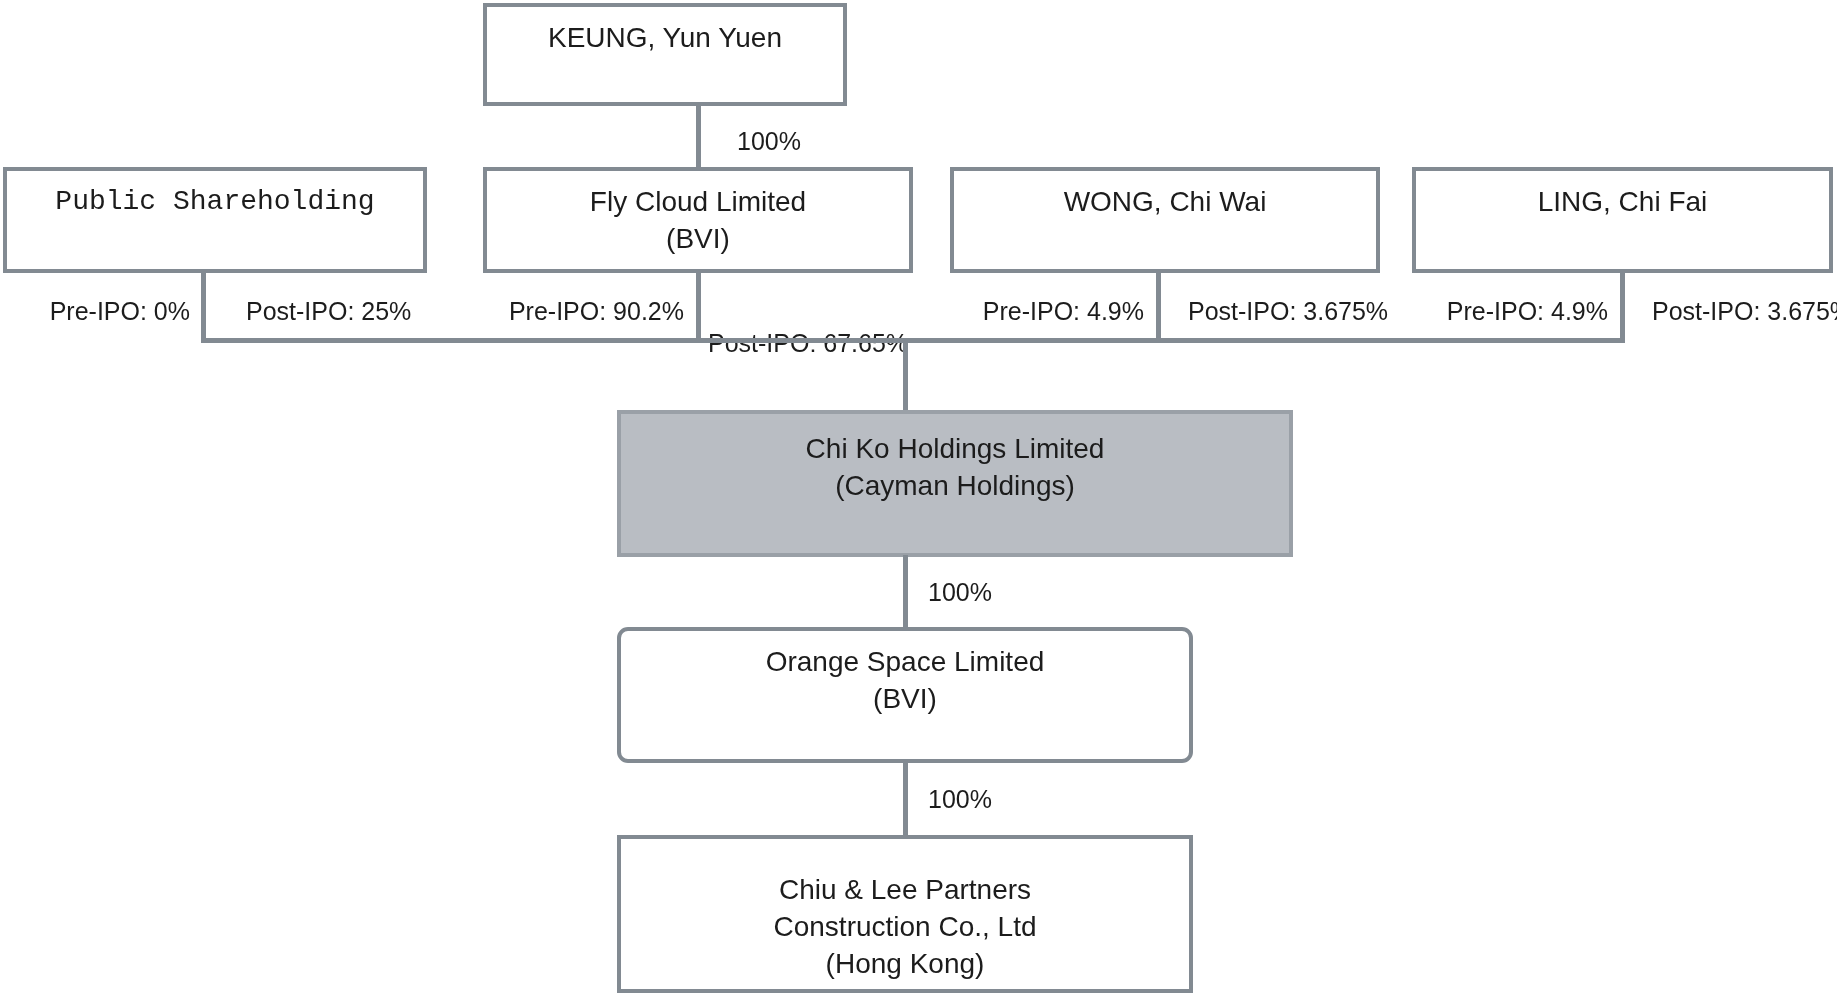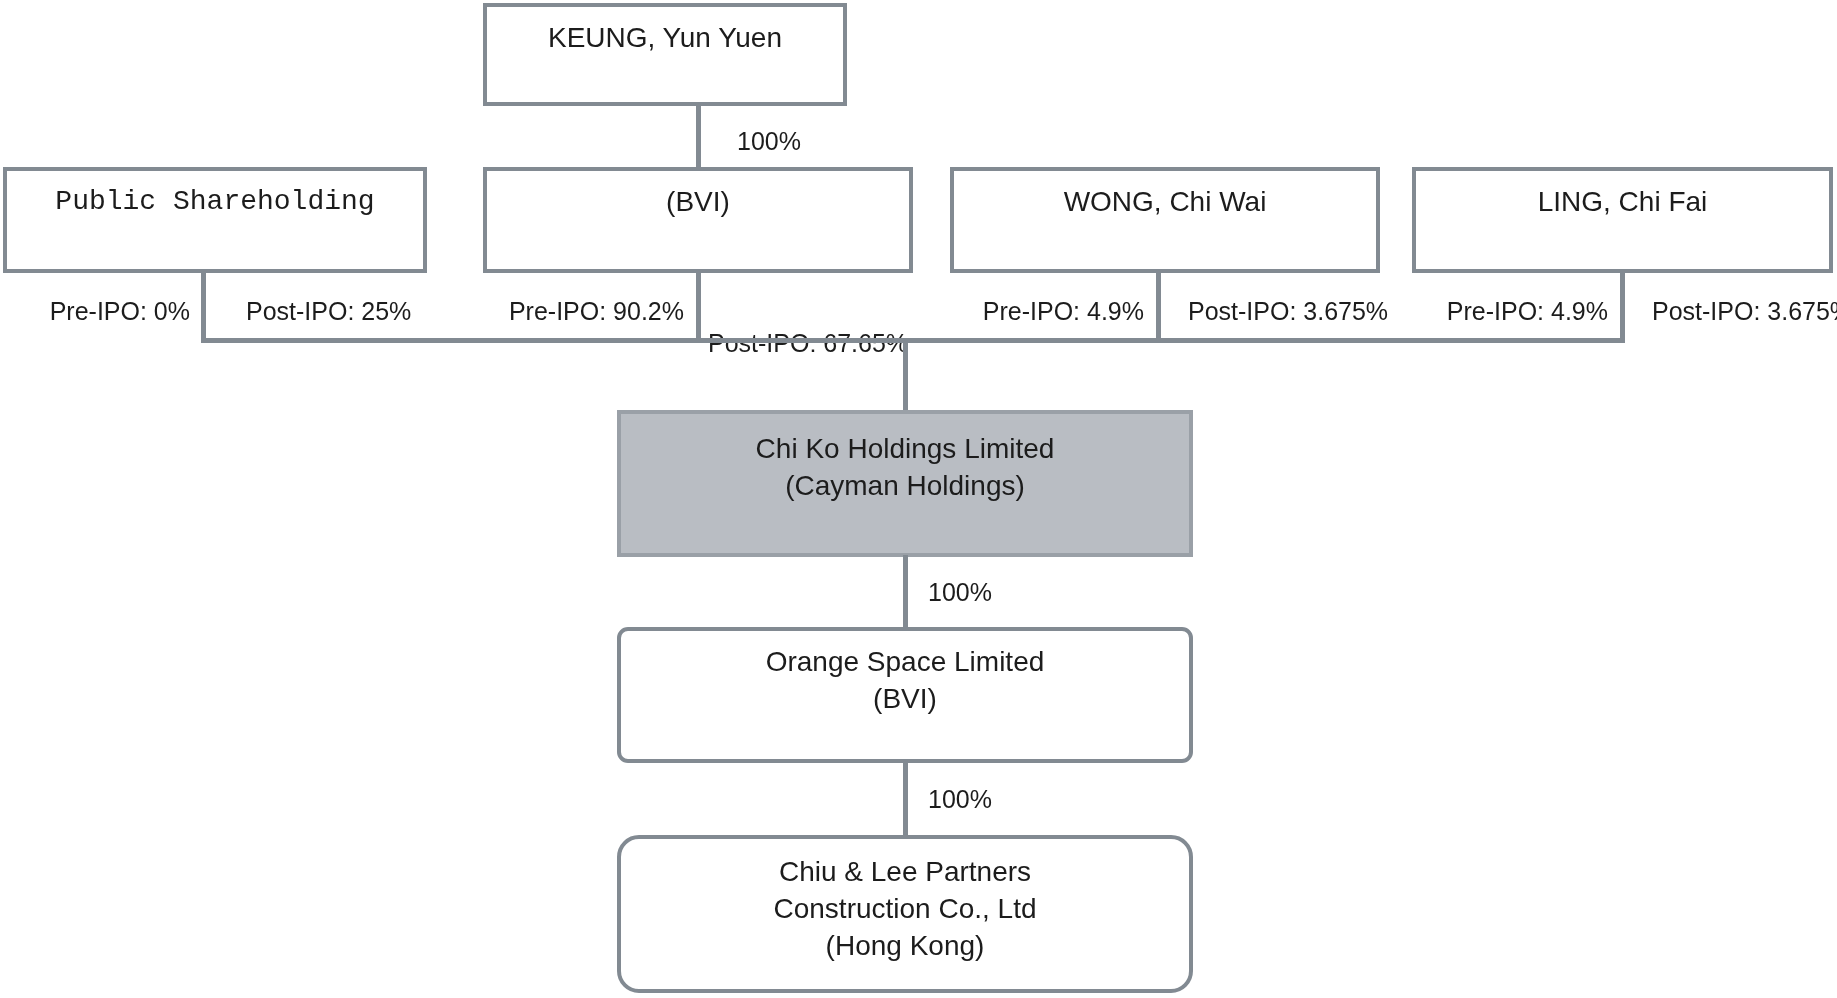--- a/index.html
+++ b/index.html
@@ -28,21 +28,21 @@
     padding-top:12px;
     font-size:28px;
     line-height:37px;
     white-space:nowrap;
   }
   .box.highlight{
     background:var(--highlight_fill);
     border-color:var(--highlight_border);
     padding-top:16px;
   }
-  .box.tall{padding-top:14px;border-radius:22px;}
+  .box.tall{padding-top:32px;}
   .vline,.hline{position:absolute;background:var(--line);}
   .pct{
     position:absolute;
     font-size:25px;
     line-height:32px;
     white-space:nowrap;
   }
   .pct.r{text-align:right;}
 </style>
 </head>
@@ -54,20 +54,21 @@
     <div>KEUNG, Yun Yuen</div>
   </div>
 
   <div class="vline" style="left:696px;top:104px;width:5px;height:64px;"></div>
   <div class="pct" style="left:737px;top:125px;">100%</div>
 
   <div class="box" style="left:3px;top:167px;width:424px;height:106px;font-family:Liberation Mono, monospace;">
     <div>Public Shareholding</div>
   </div>
   <div class="box" style="left:483px;top:167px;width:430px;height:106px;">
+    <div>Fly Cloud Limited</div>
     <div>(BVI)</div>
   </div>
   <div class="box" style="left:950px;top:167px;width:430px;height:106px;">
     <div>WONG, Chi Wai</div>
   </div>
   <div class="box" style="left:1412px;top:167px;width:421px;height:106px;">
     <div>LING, Chi Fai</div>
   </div>
 
   <div class="vline" style="left:201px;top:271px;width:5px;height:72px;"></div>
@@ -80,21 +81,21 @@
   <div class="pct r" style="right:1153px;top:295px;">Pre-IPO: 90.2%</div>
   <div class="pct" style="left:708px;top:295px;margin-top:32px;">Post-IPO: 67.65%</div>
   <div class="pct r" style="right:693px;top:295px;">Pre-IPO: 4.9%</div>
   <div class="pct" style="left:1188px;top:295px;">Post-IPO: 3.675%</div>
   <div class="pct r" style="right:229px;top:295px;">Pre-IPO: 4.9%</div>
   <div class="pct" style="left:1652px;top:295px;">Post-IPO: 3.675%</div>
 
   <div class="hline" style="left:201px;top:338px;width:1424px;height:5px;"></div>
   <div class="vline" style="left:903px;top:340px;width:5px;height:72px;"></div>
 
-  <div class="box highlight" style="left:617px;top:410px;width:576px;height:147px;">
+  <div class="box highlight" style="left:617px;top:410px;width:676px;height:147px;">
     <div>Chi Ko Holdings Limited</div>
     <div>(Cayman Holdings)</div>
   </div>
 
   <div class="vline" style="left:903px;top:555px;width:5px;height:74px;"></div>
   <div class="pct" style="left:928px;top:576px;">100%</div>
 
   <div class="box" style="left:617px;top:627px;width:576px;height:136px;border-radius:11px;">
     <div>Orange Space Limited</div>
     <div>(BVI)</div>

